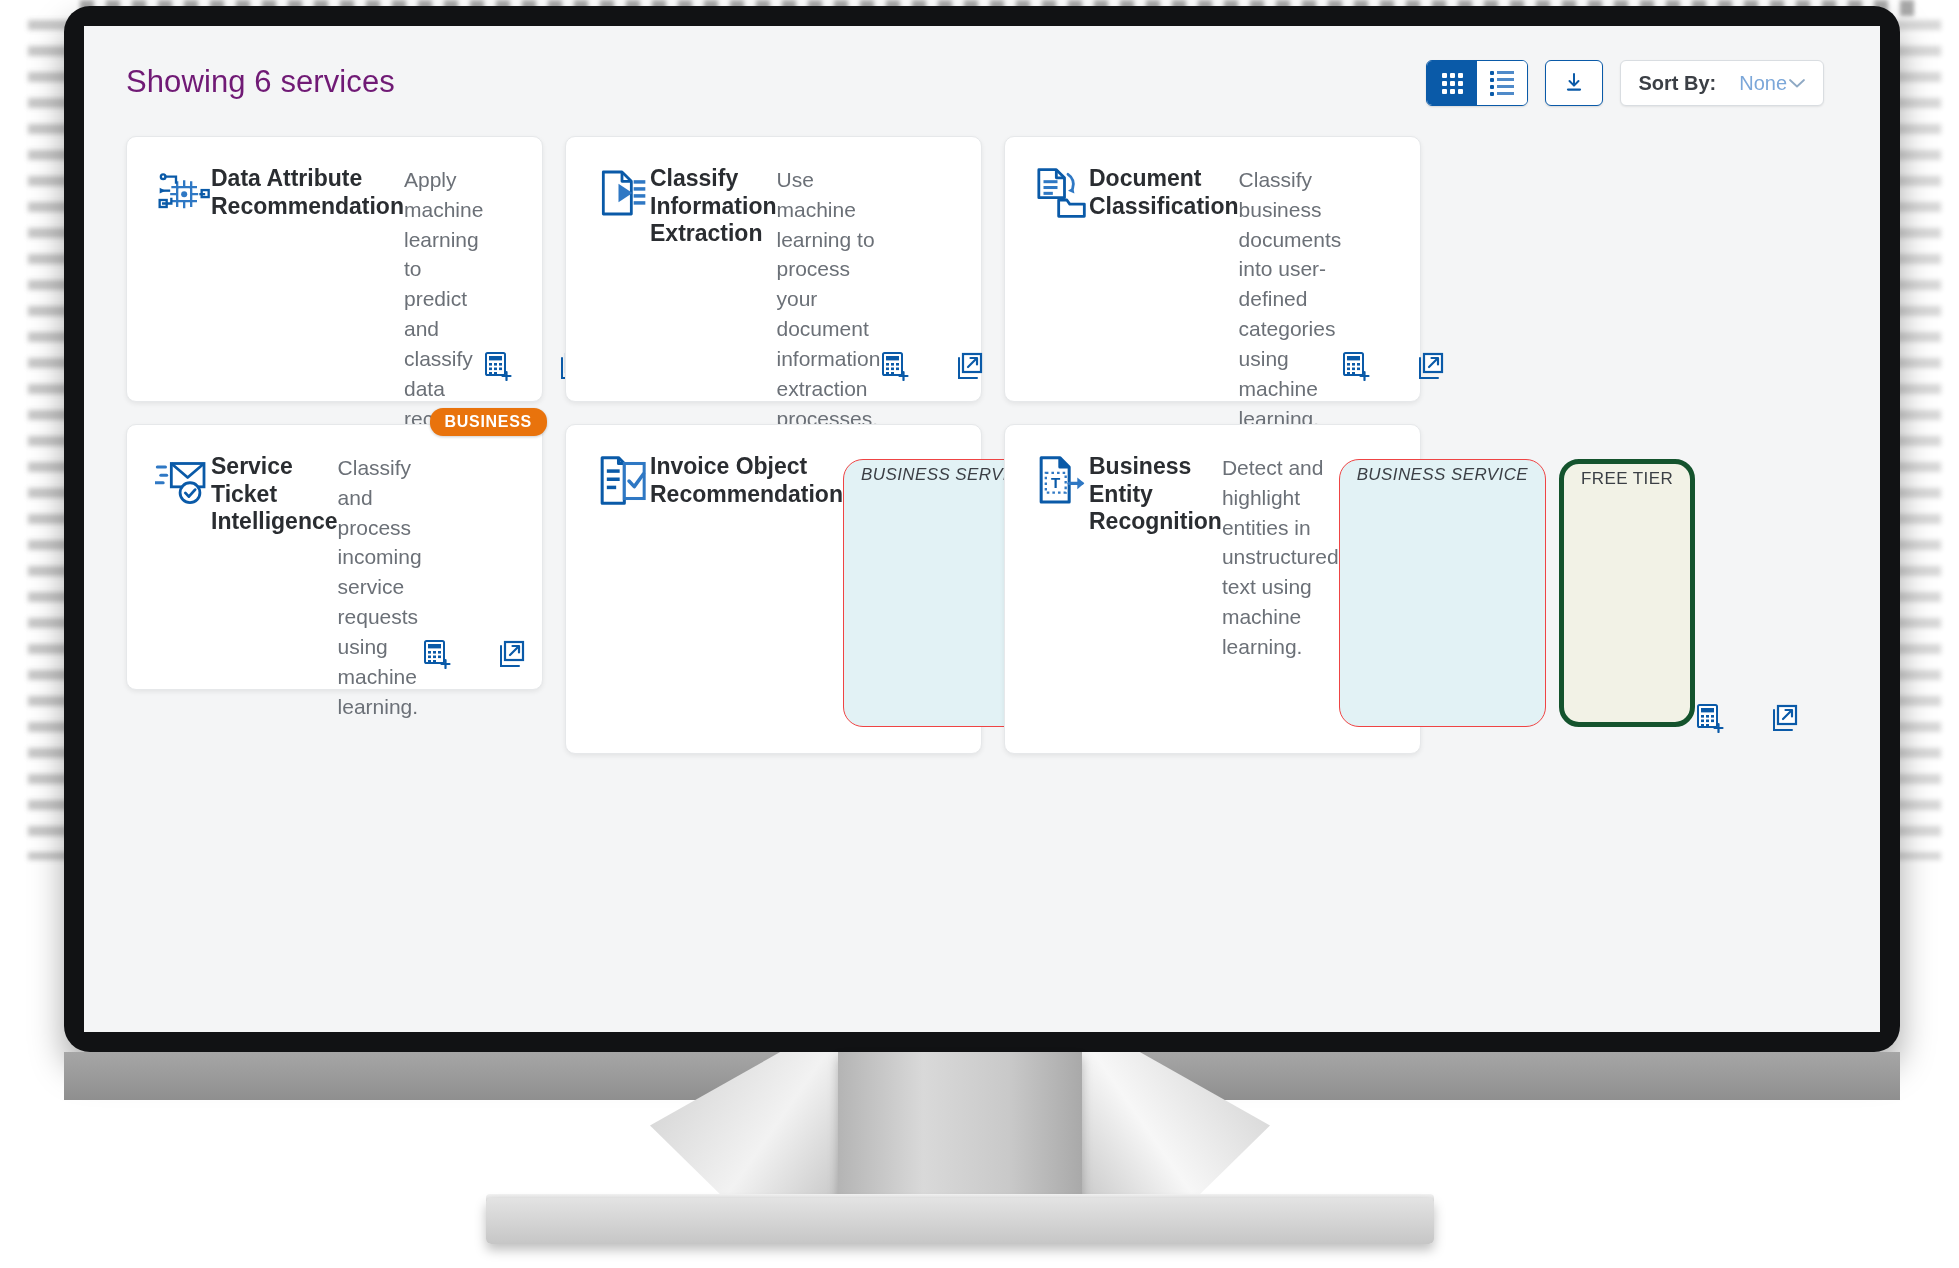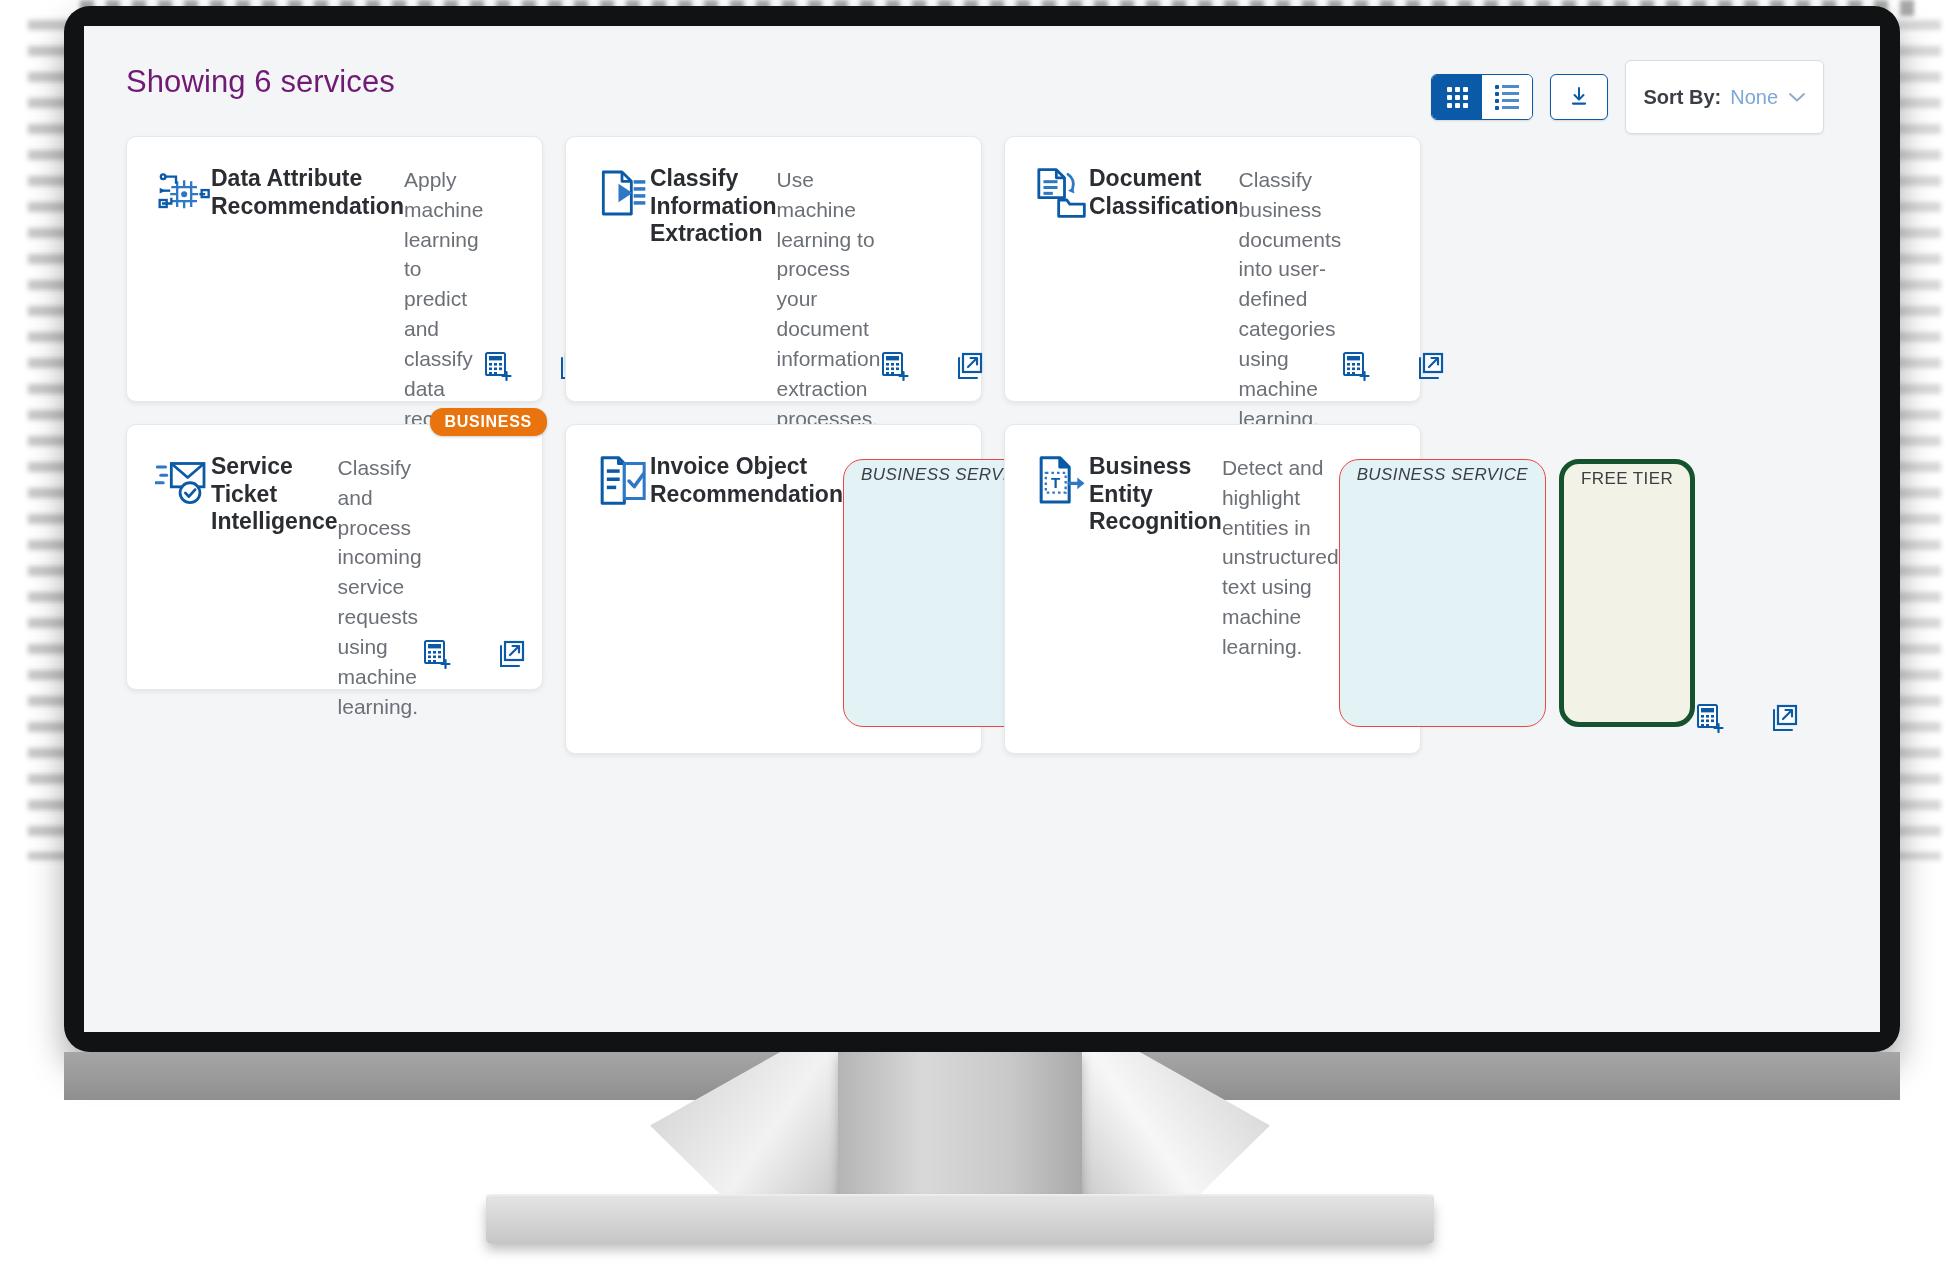--- a/index.html
+++ b/index.html
@@ -111,26 +111,26 @@
   .list-rows u{width:17px;height:3px;background:#4f8ac9;display:block;text-decoration:none;}
 
   .download-btn{
     width:56px;height:44px;border:1px solid #0a5aa8;border-radius:6px;background:#fff;
     display:flex;align-items:center;justify-content:center;cursor:pointer;
     box-shadow:0 1px 2px rgba(0,0,0,.12);
   }
 
   .sort-box{
     height:44px;border:1px solid #d9dde1;border-radius:6px;background:#fff;
-    display:flex;align-items:center;padding:14px 17px;gap:9px;cursor:pointer;
+    display:flex;align-items:center;padding:0 17px;cursor:pointer;
     box-shadow:0 1px 2px rgba(0,0,0,.08);
     text-align:center;
   }
   .sort-label{font-size:20px;font-weight:bold;color:#3b3f45;}
-  .sort-value{font-size:20px;color:#7ba7d9;}
+  .sort-value{font-size:20px;color:#7ba7d9;margin-left:23px;}
   .chev{color:#8fa9c4;font-size:15px;margin-left:1px;}
 
   
   .grid{
     position:absolute;left:42px;top:110px;width:1730px;
     display:flex;flex-wrap:wrap;gap:22px;
   }
   .card-wrap{position:relative;width:417px;}
   .card{
     background:#fff;border:1px solid #e6e8ea;border-radius:10px;

